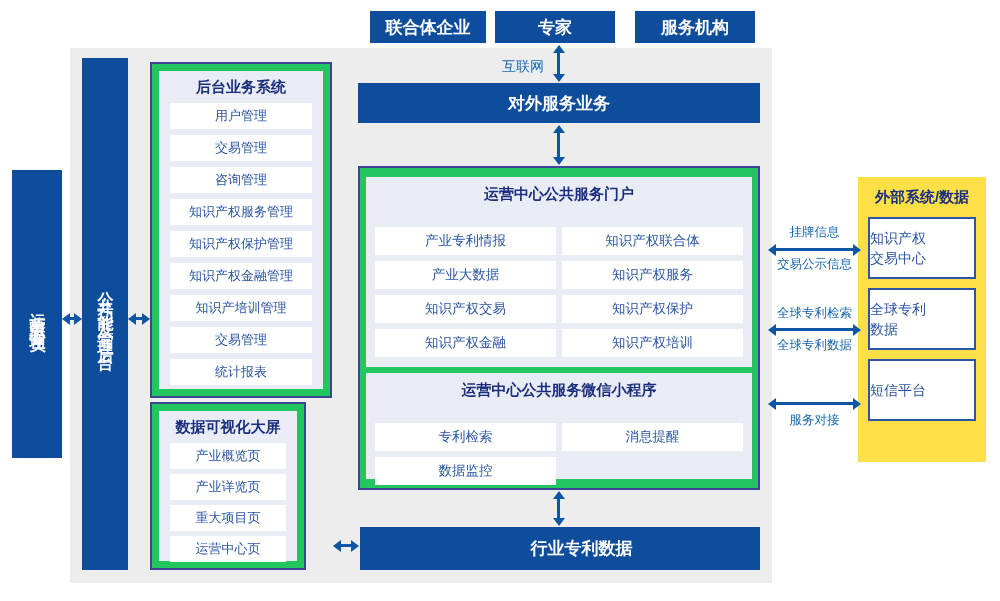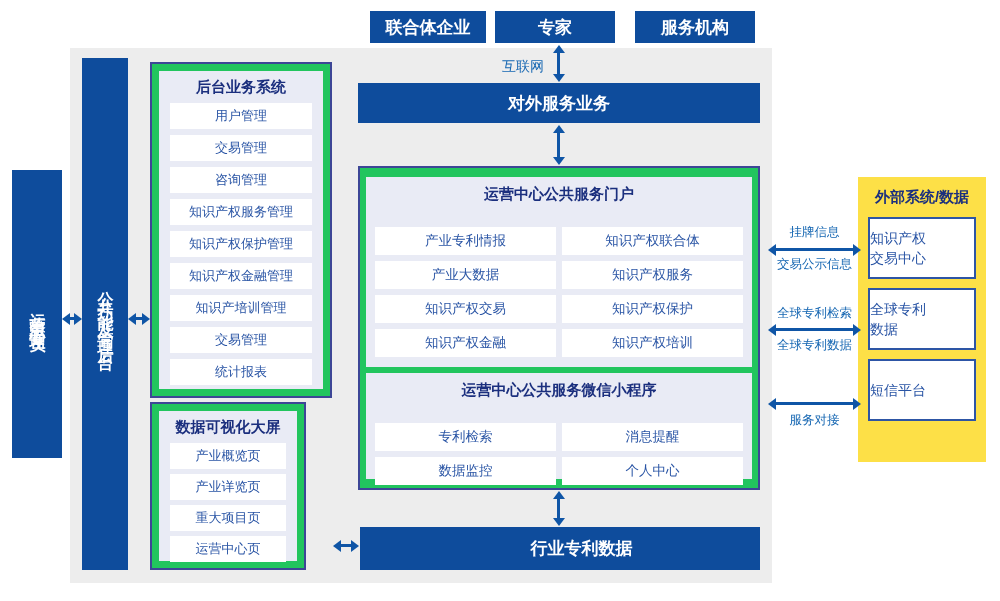--- a/index.html
+++ b/index.html
@@ -144,21 +144,20 @@
         <div class="citem">知识产权金融</div>
         <div class="citem">知识产权培训</div>
       </div>
     </div>
     <div class="lavender panel-mini">
       <div class="panel-title">运营中心公共服务微信小程序</div>
       <div class="cgrid">
         <div class="citem">专利检索</div>
         <div class="citem">消息提醒</div>
         <div class="citem">数据监控</div>
-        <div class="citem">个人中心</div>
       </div>
     </div>
   </div>
 
   <div class="varrow" style="left:552px; top:491px; height:35px;">
     <i class="hd t"></i>
       <i class="shaft"></i>
       <i class="hd b"></i>
   </div>
 

